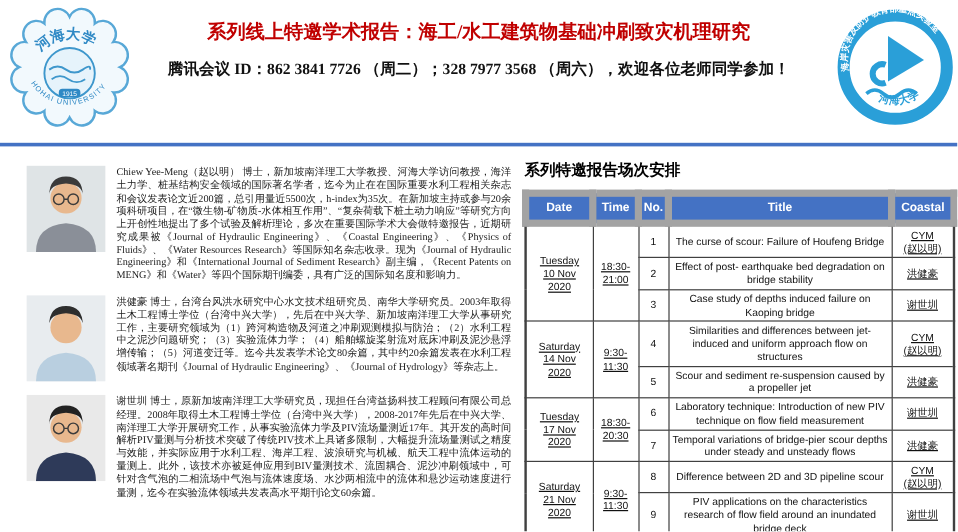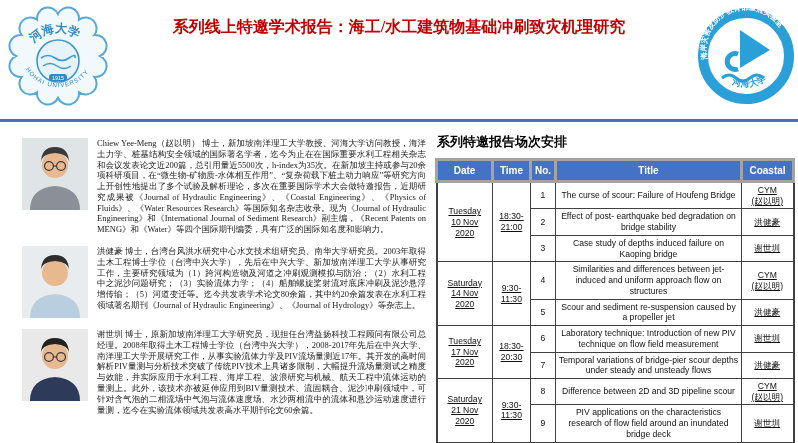--- a/index.html
+++ b/index.html
@@ -22,21 +22,21 @@
   .bio-photo{flex:none;width:66px;height:72px;display:block;}
   .bio-text{font-size:8.5px;line-height:1.27;text-align:justify;color:#1a1a1a;}
   .bio-name{font-weight:normal;}
 
   
   .right-col{position:absolute;left:435px;top:127px;width:357px;}
   .right-heading{font-size:13px;font-weight:bold;color:#000;margin:6px 0 7px 2px;}
   table.schedule{width:100%;border-collapse:collapse;table-layout:fixed;
                  font-family:"Liberation Sans", sans-serif;border:2px solid #404040;}
   table.schedule th{background:#4472c4;color:#fff;font-size:10px;font-weight:bold;
-                    padding:4px 1px;border:3px solid #a3a3a3;}
+                    padding:4px 1px;border:6px solid #a3a3a3;}
   table.schedule td{border:1px solid #404040;font-size:8.6px;color:#111;
                     text-align:center;vertical-align:middle;padding:2px 2px;line-height:1.25;}
   td.date-cell,td.time-cell,td.speaker-cell{white-space:pre-line;text-decoration:underline;}
   col.c-date{width:56px;} col.c-time{width:38px;} col.c-no{width:25px;}
   col.c-title{width:186px;} col.c-speaker{width:52px;}
 </style>
 </head>
 <body>
 
 <div class="page">
@@ -74,20 +74,21 @@
     <path d="M44,24 L44,62 L74,44 Z" fill="#2a9fd8"></path>
     <path d="M42,48 A8,8 0 1 0 42,63" fill="none" stroke="#2a9fd8" stroke-width="5"></path>
     <path d="M26,72 Q33,66 40,72 T54,72 T68,72" fill="none" stroke="#2a9fd8" stroke-width="3"></path>
     <text font-size="9" fill="#2a9fd8" font-family="Liberation Serif, serif" font-weight="bold">
       <textPath href="#arcBotR" startOffset="28%">河海大学</textPath>
     </text>
   </svg>
 
   <div class="header-text">
     <div class="sub-title">系列线上特邀学术报告：海工/水工建筑物基础冲刷致灾机理研究</div>
+    <div class="meeting-info">腾讯会议 ID：862 3841 7726 （周二）；328 7977 3568 （周六），欢迎各位老师同学参加！</div>
   </div>
 
   <div class="divider"></div>
 
   <div class="left-col">
     <div id="bio-list">
   <div class="bio">
     <svg class="bio-photo" viewBox="0 0 66 72">
       <rect x="0" y="0" width="66" height="72" fill="#dfe4e6"></rect>
       <path d="M8,72 Q8,50 33,48 Q58,50 58,72 Z" fill="#8a8f98"></path>

